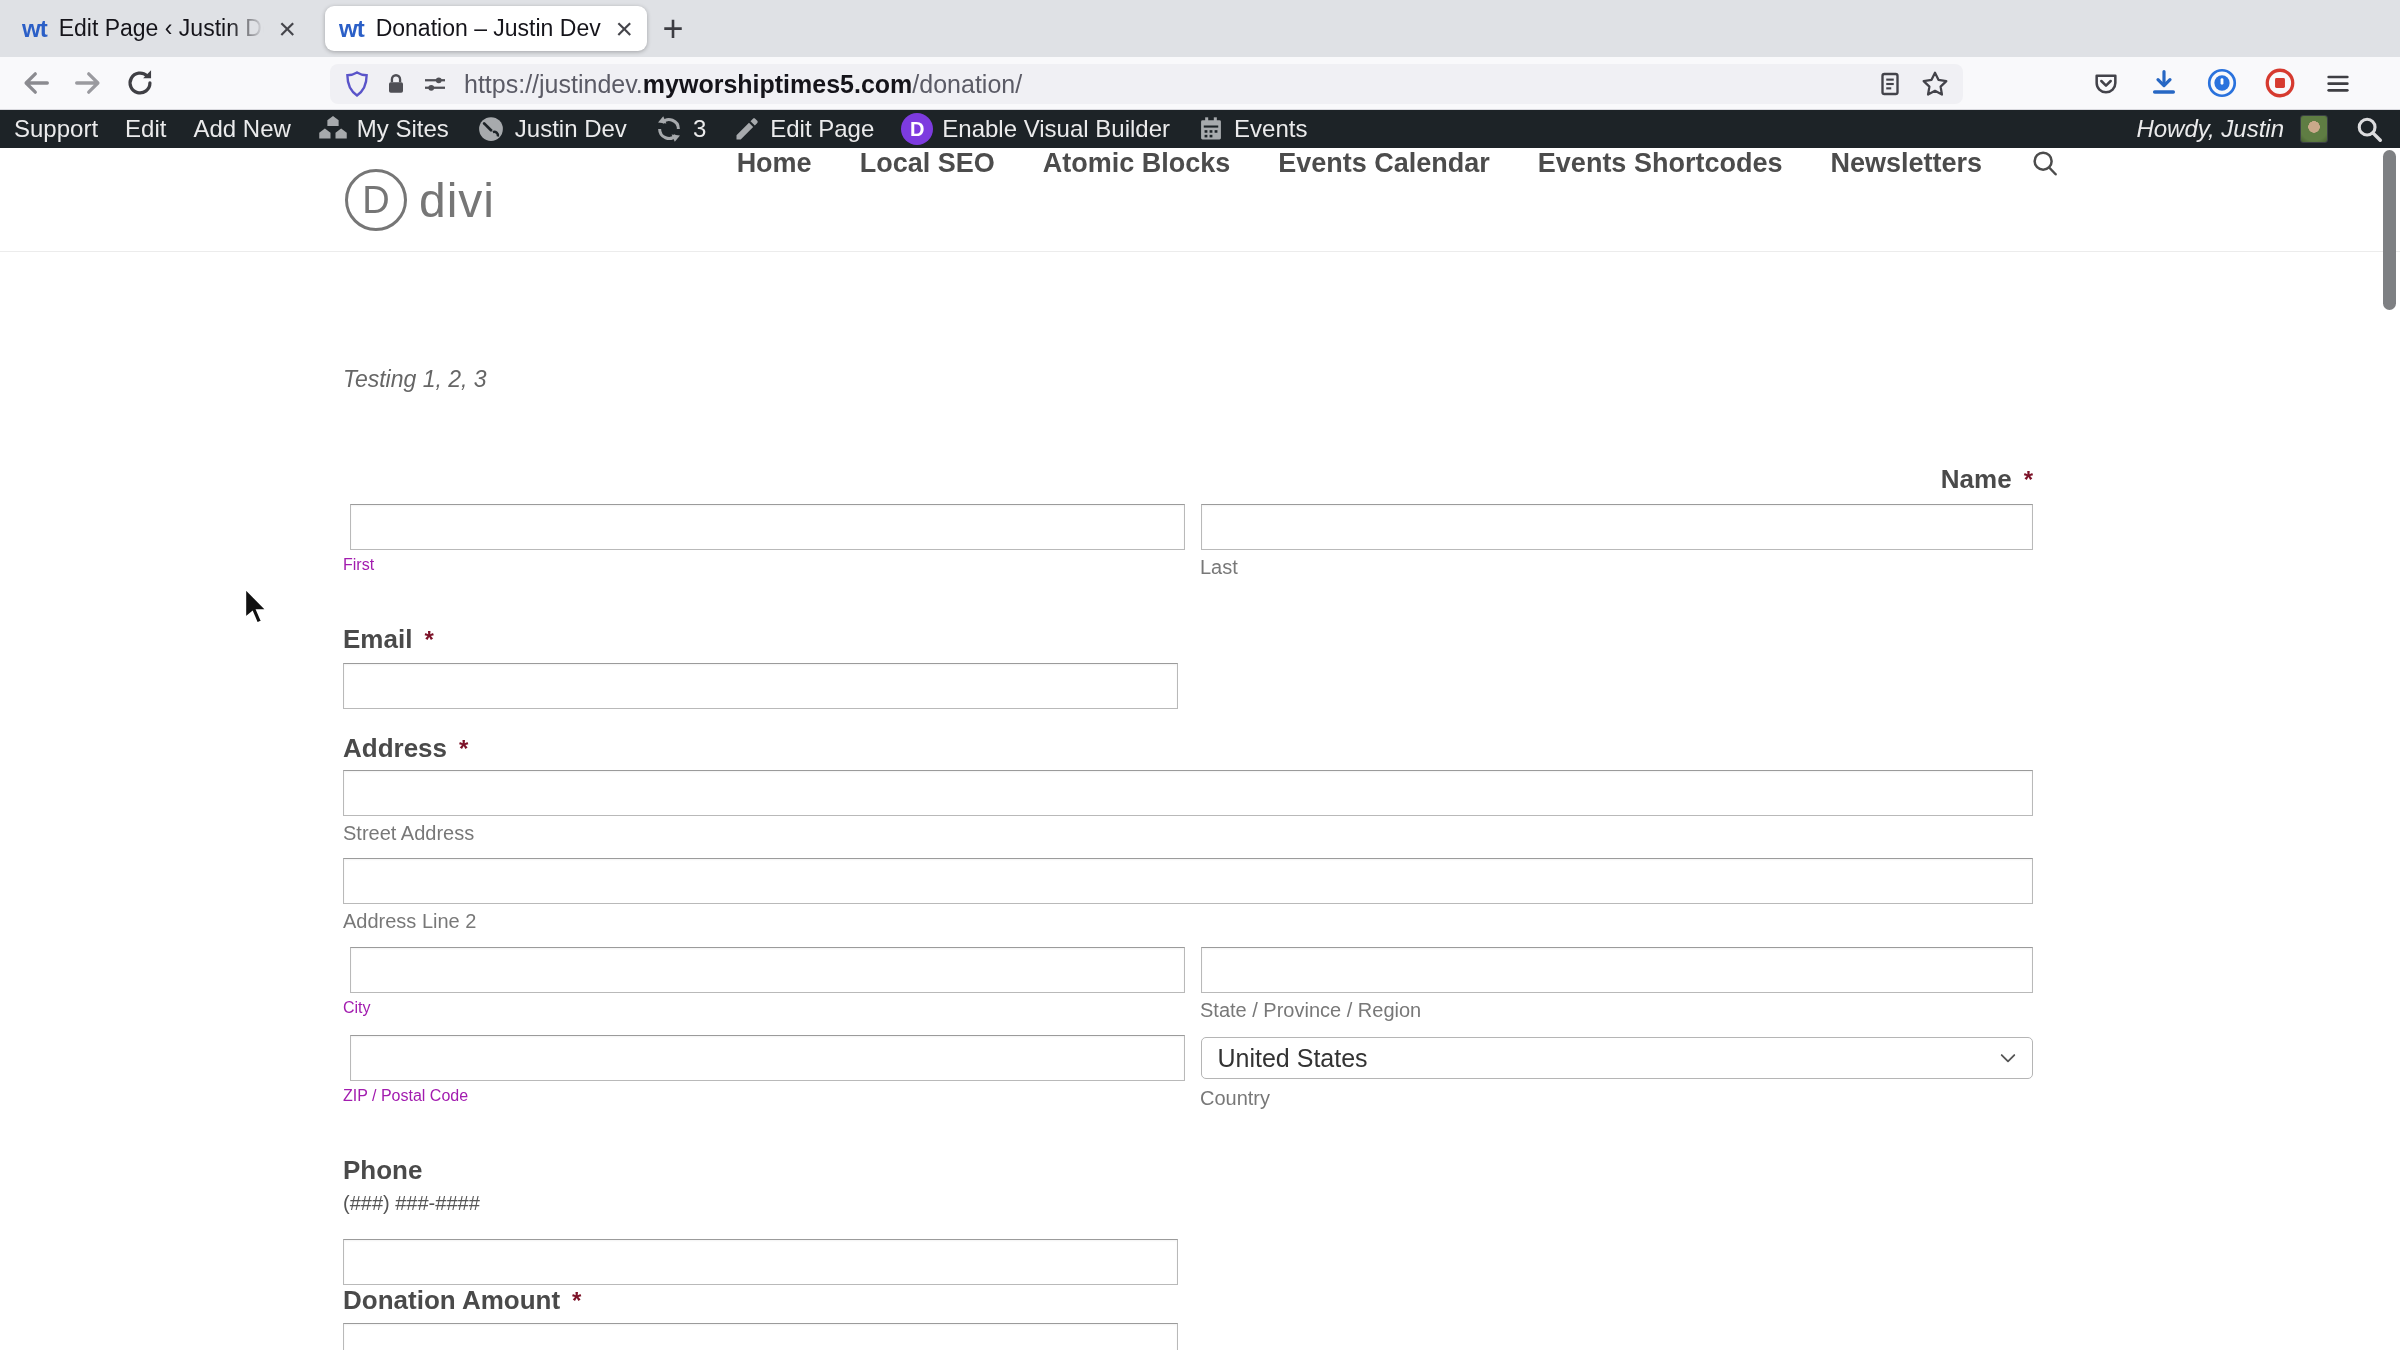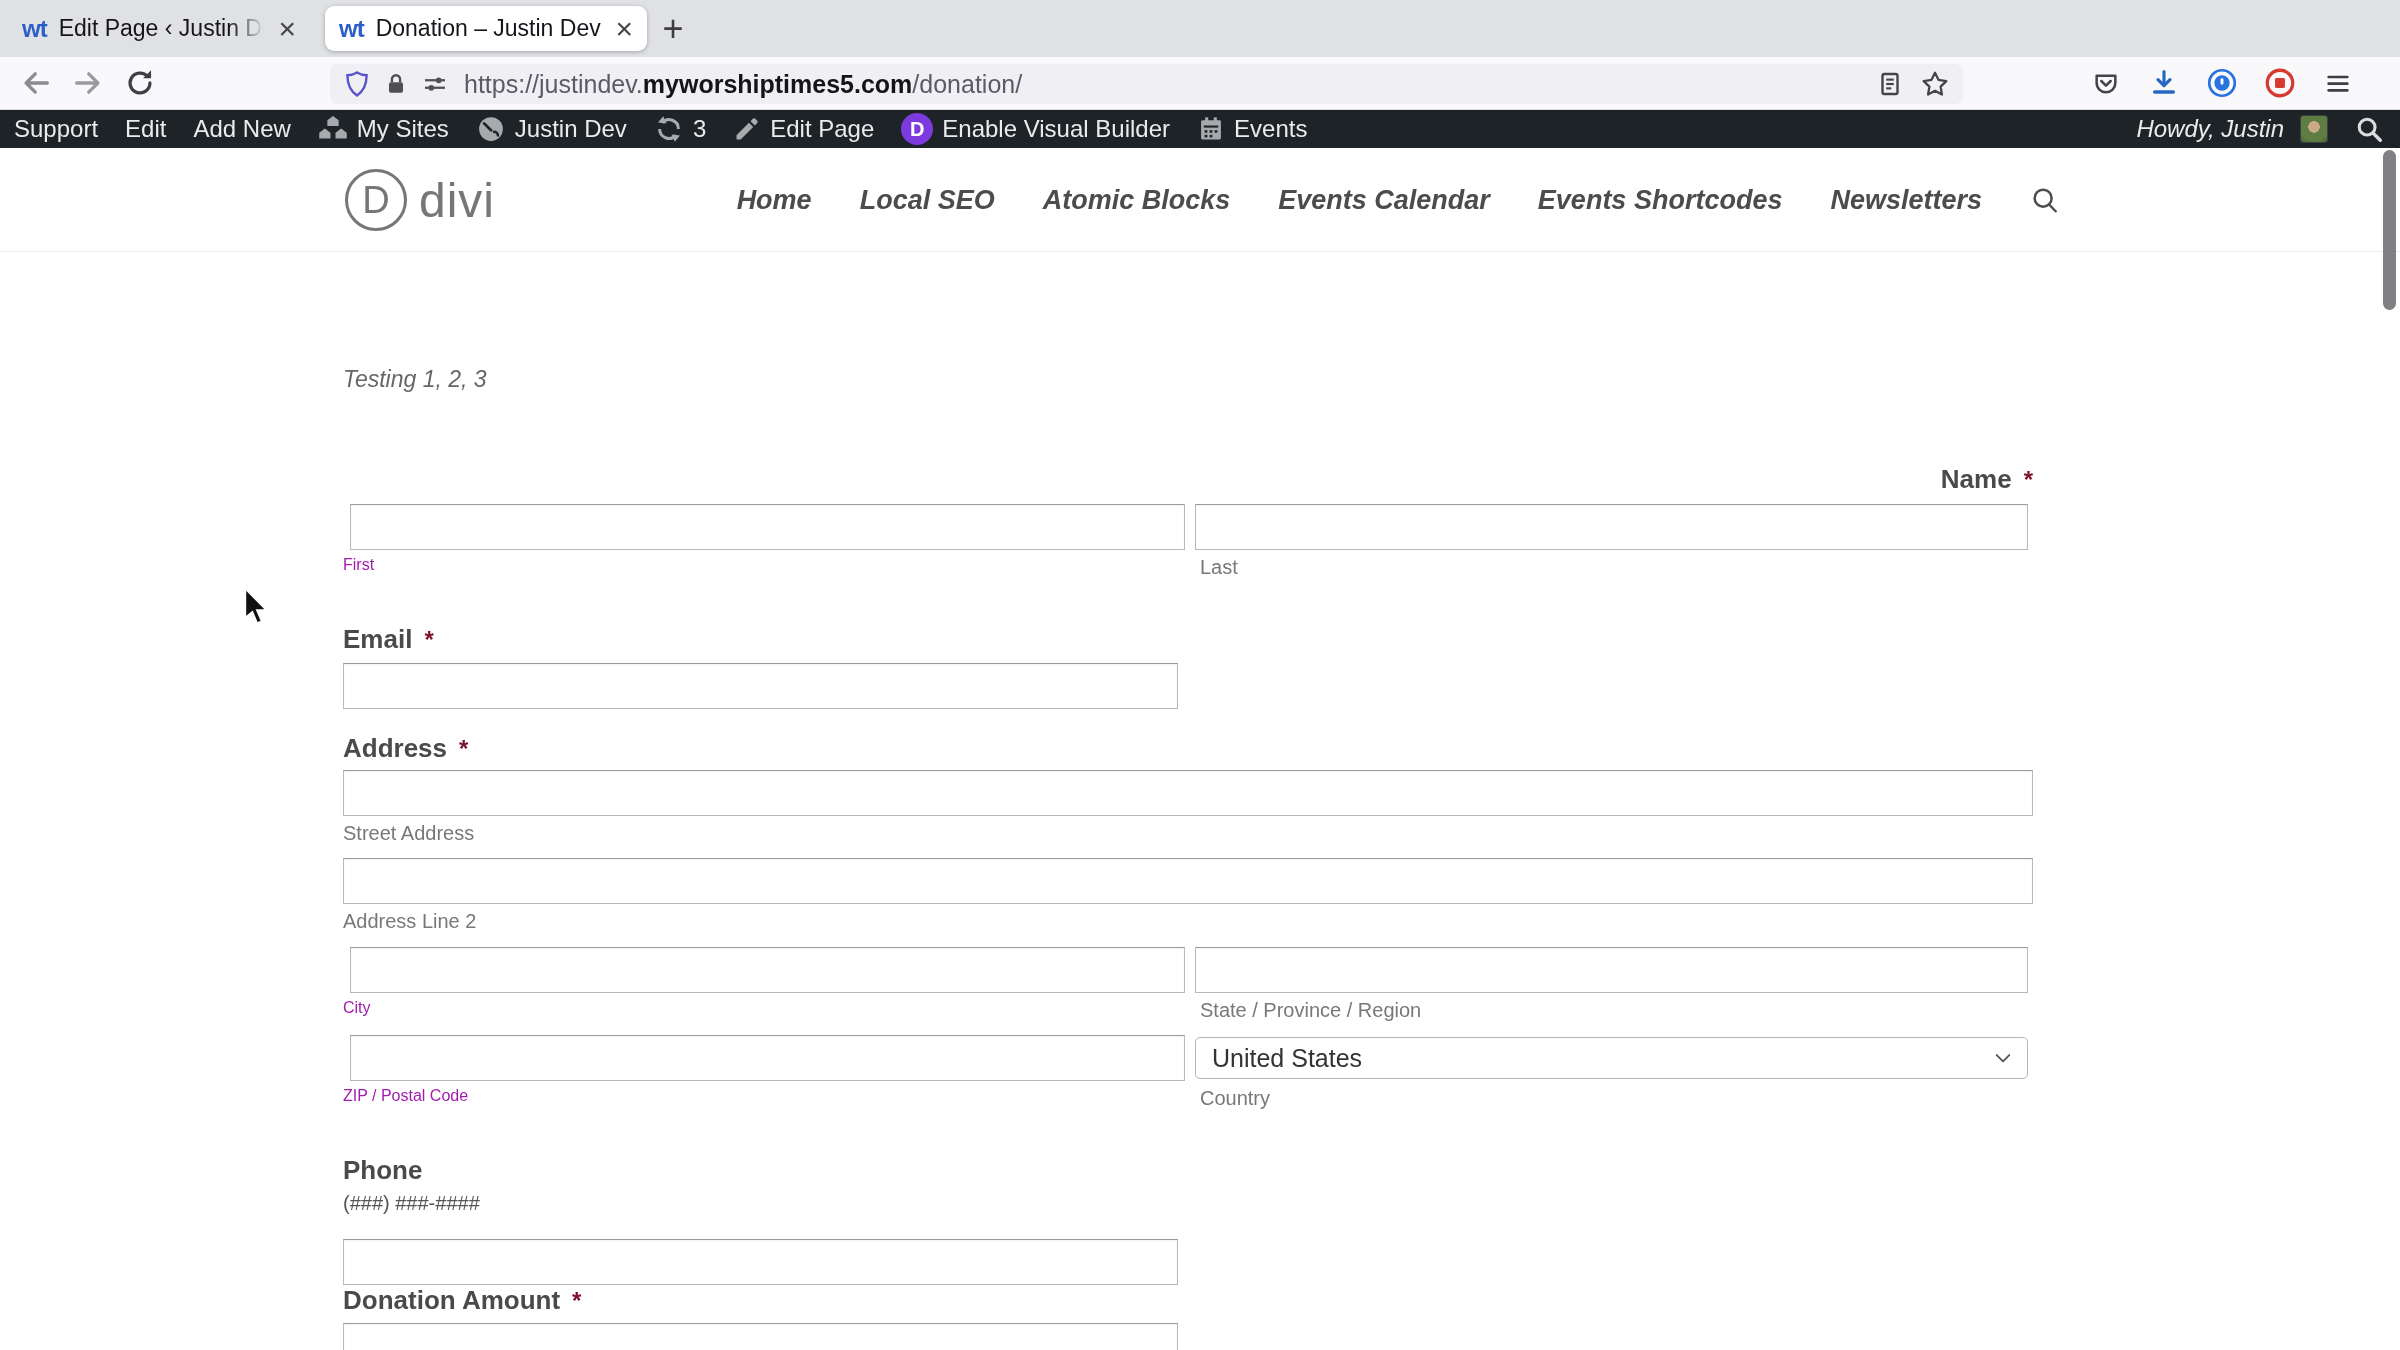--- a/index.html
+++ b/index.html
@@ -34,29 +34,29 @@
   .ab-right { display:flex; align-items:center; gap:16px; padding-right:16px;font-style:italic; }
   .ab-item { display:flex; align-items:center; gap:9px; white-space:nowrap;text-align:right; }
   .divi-badge { width:32px; height:32px; border-radius:50%; background:#7d3bdf; color:#fff; font-weight:700; font-size:20px; display:flex; align-items:center; justify-content:center; }
   .avatar { width:28px; height:28px; border-radius:3px; background:radial-gradient(circle at 50% 42%, #c9a98a 0 28%, #5f7d43 30% 70%, #46602f 100%); border:1px solid #3a3f44; }
 
   
   .siteheader { position:absolute; left:0; top:148px; width:2400px; height:104px; background:#fff; border-bottom:1px solid #ececec; }
   .logo { position:absolute; left:345px; top:21px; display:flex; align-items:center; color:#767676; }
   .logo-circle { width:62px; height:62px; border:3px solid #767676; border-radius:50%; display:flex; align-items:center; justify-content:center; font-size:38px; font-weight:400; }
   .logo-text { font-size:48px; letter-spacing:1px; margin-left:12px; font-weight:400; }
-  .mainnav { position:absolute; right:340px; top:0; height:104px; display:flex; align-items:center; gap:48px;font-style:italic; }
+  .mainnav { position:absolute; right:340px; top:0; height:104px; display:flex; align-items:flex-start; gap:48px; }
   .navlink { font-size:27px; font-weight:600; color:#4c4c4c; white-space:nowrap; }
 
   
   .content { position:absolute; left:343px; top:252px; width:1690px; }
   .intro { margin-top:114px; font-size:23px; color:#666;font-style:italic; }
   .fheading { font-size:26px; font-weight:700; color:#4a4a4a; }
   .req { color:#7c1228; margin-left:12px; font-size:24px; }
-  .row { display:flex; gap:10px;padding-left:7px; }
+  .row { display:flex; gap:16px;padding-left:7px; }
   .half { width:835px; }
   .half2 { width:833px; }
   input.tinput { display:block; width:100%; height:46px; background:#fff; border:1px solid #b9b9b9; border-top-color:#9b9b9b; box-shadow:inset 0 1px 2px rgba(0,0,0,.05); font-size:25px; padding:0 12px; font-family:inherit; color:#333; border-radius:0; }
   .sublabel { font-size:20px; color:#787878; margin-top:6px; }
   .sublabels { display:flex; margin-top:6px; }
   .sublabels .l { width:857px; font-size:16px; color:#a21caf; }
   .sublabels .r { font-size:20px; color:#787878; }
   .m-name-h { margin-top:71px;text-align:right; }
   .m-name-row { margin-top:9px; }
   .m-email-h { margin-top:45px; }

